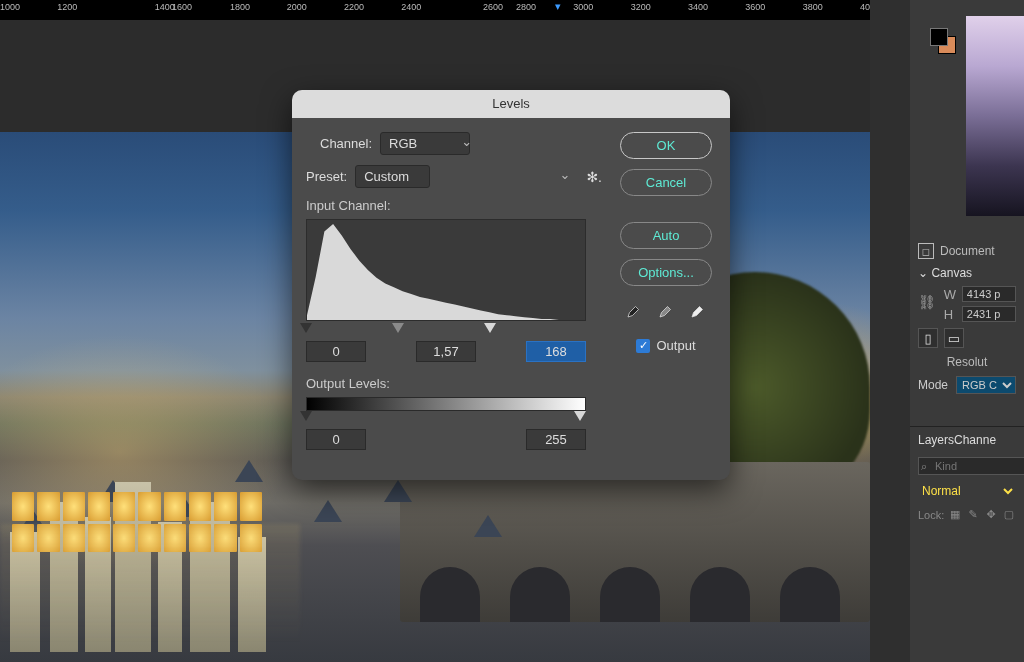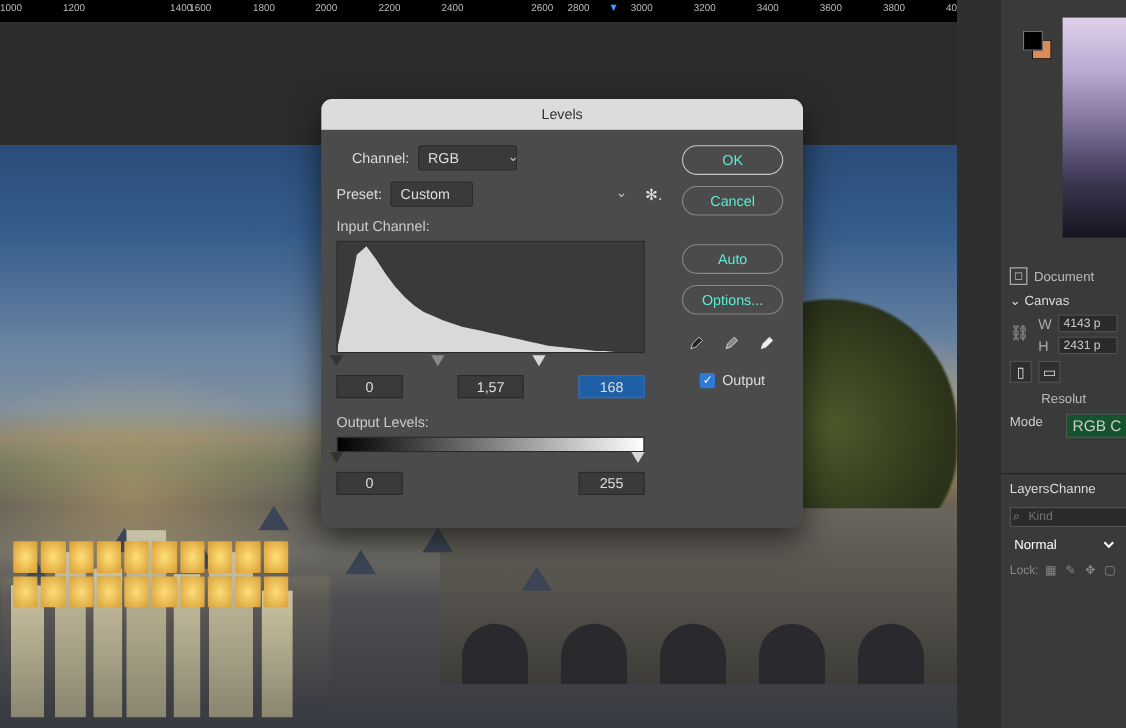--- a/index.html
+++ b/index.html
@@ -77,28 +77,28 @@
 .panel-tabs span.active{color:#fff}
 .panel-tabs span.inactive{color:#888}
 .prop-row{display:flex;align-items:center;gap:6px;padding:3px 8px;font-size:12px;color:#bbb}
 .doc-icon{width:16px;height:16px;border:1px solid #bbb;display:inline-flex;align-items:center;justify-content:center;font-size:10px}
 .canvas-hdr{padding:4px 8px;font-size:12px;color:#ddd}
 .wh{display:flex;gap:6px;align-items:center;padding:2px 8px;font-size:12px;color:#ccc}
 .wh .lbl{width:12px;color:#aaa}
 .wh .val{flex:1;background:#2a2a2a;border:1px solid #555;padding:1px 4px;font-size:11px}
 .orient{display:flex;gap:6px;padding:4px 8px}
 .orient-btn{width:20px;height:20px;background:#2f2f2f;border:1px solid #555;display:flex;align-items:center;justify-content:center}
-.mode-row{display:flex;gap:21px;align-items:flex-start;padding:4px 8px;font-size:12px;color:#ccc}
-.mode-row select{flex:1;background:#14532d;border:1px solid #555;color:#ccc;font-size:14px;padding:1px}
+.mode-row{display:flex;gap:8px;align-items:center;padding:4px 8px;font-size:12px;color:#ccc}
+.mode-row select{flex:1;background:#0c4a6e;border:1px solid #555;color:#ccc;font-size:11px;padding:1px}
 .layers-hdr{display:flex;gap:0;padding:6px 8px;font-size:12px;border-top:1px solid #222}
 .kind{display:flex;align-items:center;gap:4px;padding:4px 8px}
 .kind input{flex:1;background:#2a2a2a;border:1px solid #555;color:#888;font-size:11px;padding:2px 18px 2px 16px}
 .kind .mag{position:absolute;margin-left:3px;color:#888;font-size:11px}
 .blend{padding:4px 8px}
-.blend select{width:100%;background:transparent;border:none;color:#ffffff;font-size:12px}
+.blend select{width:100%;background:transparent;border:none;color:#fde047;font-size:12px}
 .lock-row{display:flex;gap:4px;padding:4px 8px;color:#888;font-size:11px;align-items:center}
 .lock-row .ico{width:15px;height:15px;display:flex;align-items:center;justify-content:center;color:#888}
 
 
 .dialog {
   position: absolute; left: 292px; top: 90px; width: 438px; height: 390px;
   background: #4b4b4b; border-radius: 10px; box-shadow: 0 10px 30px rgba(0,0,0,.6);
   overflow: hidden;
 }
 .dlg-title{height:28px;background:#dcdcdc;color:#333;text-align:center;line-height:28px;font-size:13px;font-weight:500}

